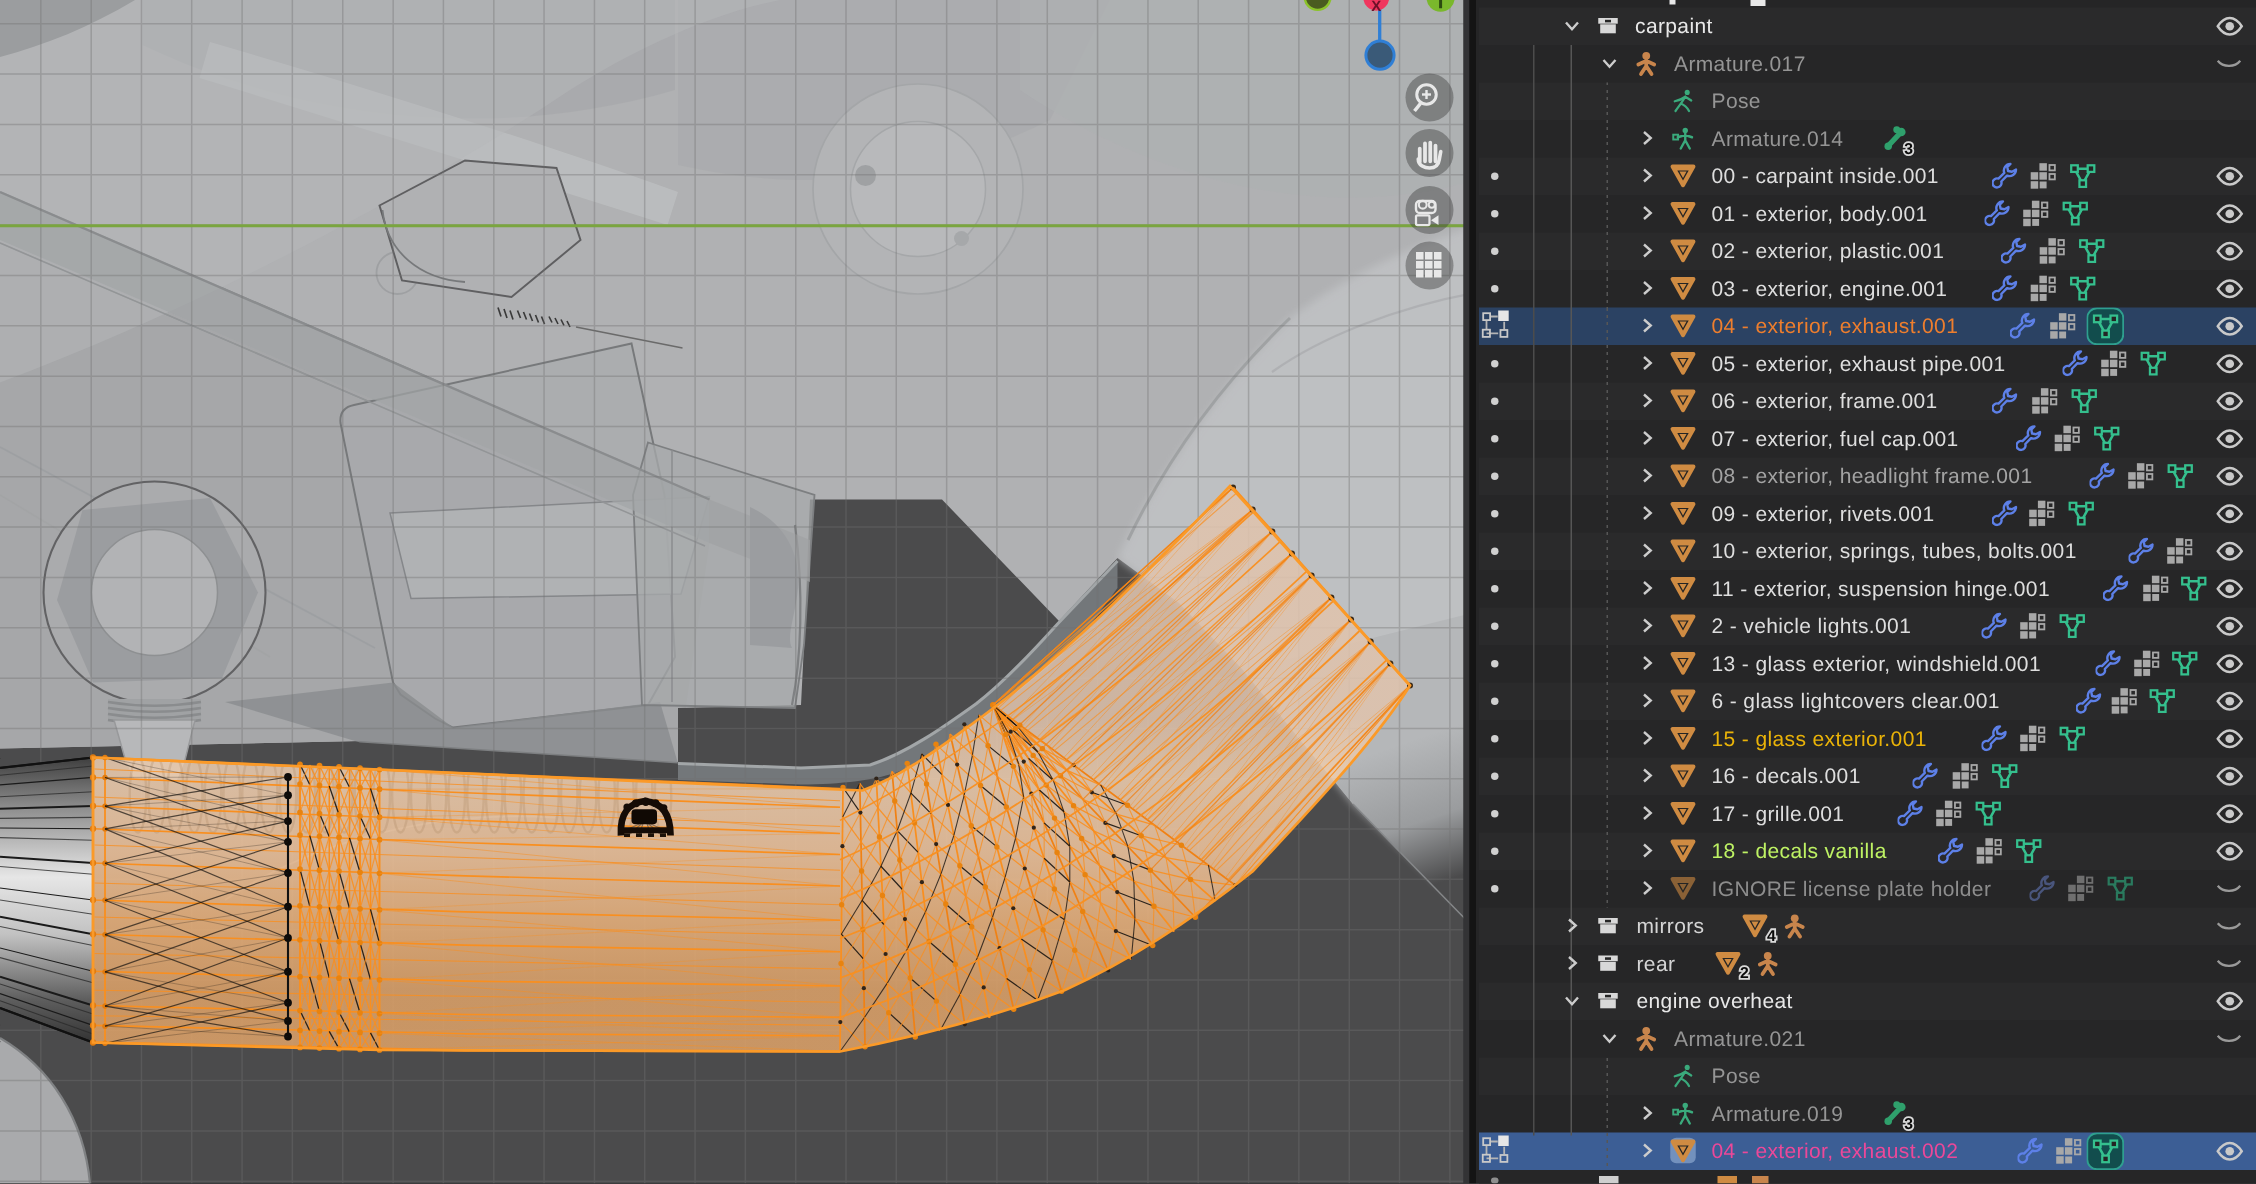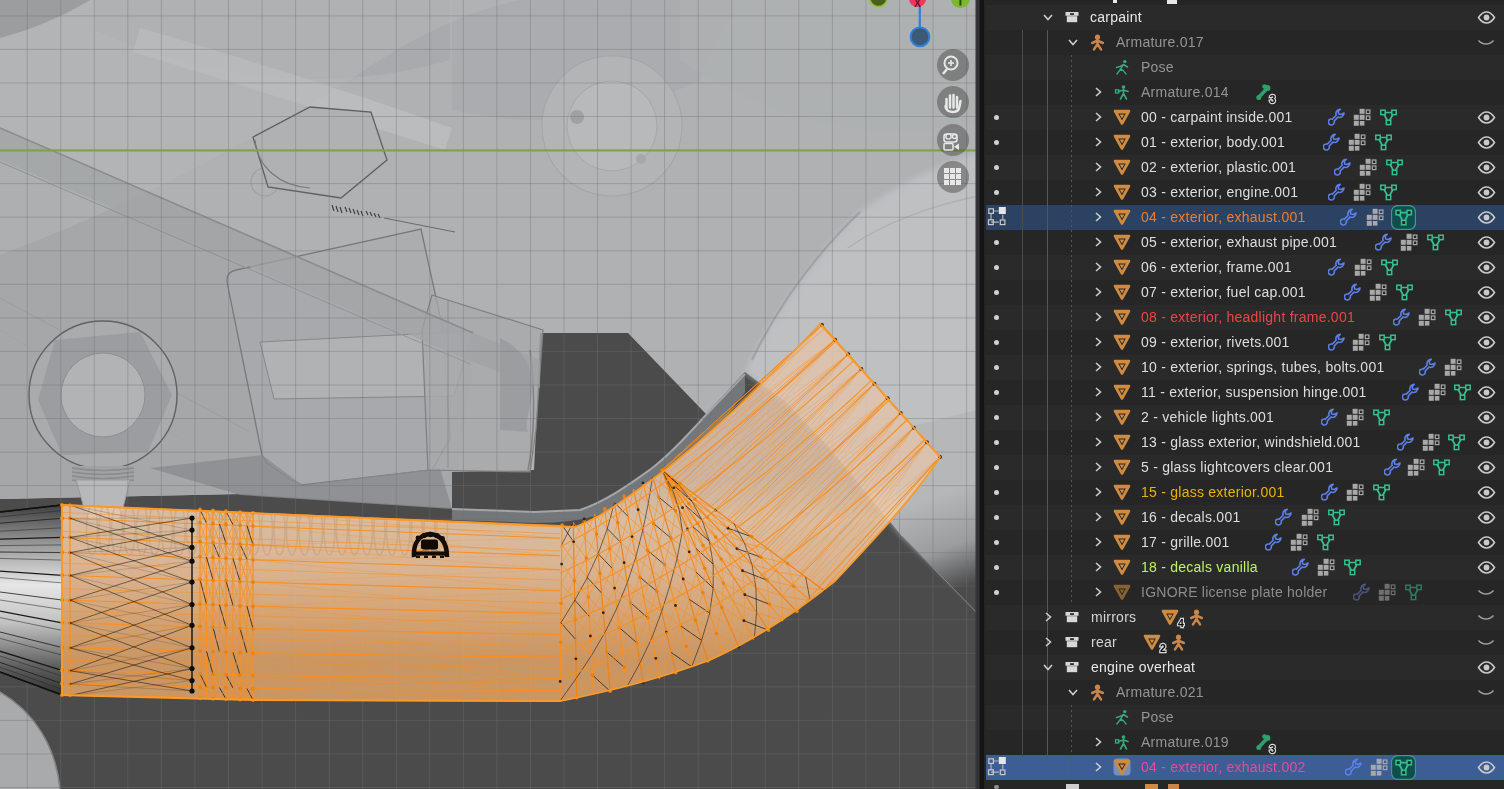--- a/index.html
+++ b/index.html
@@ -1415,21 +1415,21 @@
   </svg>
 <div style="position:absolute;left:994.0px;top:314.5px;width:5px;height:5px;border-radius:50%;background:#d0d0d0"></div>
 <svg style="position:absolute;left:1092px;top:311px" width="12" height="12">
     <path d="M4,2 L8.5,6 L4,10" stroke="#ccc" stroke-width="1.6" fill="none"></path>
   </svg>
 <svg style="position:absolute;left:1112px;top:307px" width="20" height="20">
 <path d="M3,4 L17,4 L10,16.5 Z" fill="#cf8b42" stroke="#cf8b42" stroke-width="2.6" stroke-linejoin="round"></path>
 <path d="M6.2,6.6 L13.8,6.6 L10,13.4 Z" fill="#242424"></path>
 <path d="M7.6,7.4 L12.4,7.4 L10,11.6 Z" fill="#cf8b42"></path>
   </svg>
-<div style="position:absolute;left:1141px;top:309px;font-size:14px;letter-spacing:0.25px;color:#ef4444;white-space:nowrap">08 - exterior, headlight frame.001</div>
+<div style="position:absolute;left:1141px;top:309px;font-size:14px;letter-spacing:0.25px;color:#a3a3a3;white-space:nowrap">08 - exterior, headlight frame.001</div>
 <svg style="position:absolute;left:1393px;top:308px" width="18" height="18">
 <path d="M16,5 a4.4,4.4 0 0,1 -6,4.1 L6.2,13 a3,3 0 1,1 -1.9,-1.9 L8.2,7.3 a4.4,4.4 0 0,1 4.1,-6 l-2.1,2.1 0.5,2.6 2.6,0.5 z" fill="none" stroke="#5d80e8" stroke-width="1.6" stroke-linejoin="round"></path>
   </svg>
 <svg style="position:absolute;left:1418px;top:308px" width="19" height="19">
 <rect x="6.6" y="0.8" width="5" height="5" fill="#a8a8a8"></rect>
     <rect x="0.8" y="6.8" width="5" height="5" fill="#a8a8a8"></rect>
     <rect x="6.6" y="6.8" width="5" height="5" fill="#a8a8a8"></rect>
     <rect x="0.8" y="12.8" width="5" height="5" fill="#a8a8a8"></rect>
     <rect x="6.8" y="13" width="4.6" height="4.6" fill="#a8a8a8"></rect>
 <rect x="13.3" y="2" width="3.6" height="3.6" fill="none" stroke="#a8a8a8" stroke-width="1.2"></rect>
@@ -1611,21 +1611,21 @@
   </svg>
 <div style="position:absolute;left:994.0px;top:464.5px;width:5px;height:5px;border-radius:50%;background:#d0d0d0"></div>
 <svg style="position:absolute;left:1092px;top:461px" width="12" height="12">
     <path d="M4,2 L8.5,6 L4,10" stroke="#ccc" stroke-width="1.6" fill="none"></path>
   </svg>
 <svg style="position:absolute;left:1112px;top:457px" width="20" height="20">
 <path d="M3,4 L17,4 L10,16.5 Z" fill="#cf8b42" stroke="#cf8b42" stroke-width="2.6" stroke-linejoin="round"></path>
 <path d="M6.2,6.6 L13.8,6.6 L10,13.4 Z" fill="#242424"></path>
 <path d="M7.6,7.4 L12.4,7.4 L10,11.6 Z" fill="#cf8b42"></path>
   </svg>
-<div style="position:absolute;left:1141px;top:459px;font-size:14px;letter-spacing:0.25px;color:#dedede;white-space:nowrap">5 - glass lightcovers clear.001</div>
+<div style="position:absolute;left:1141px;top:459px;font-size:14px;letter-spacing:0.25px;color:#dedede;white-space:nowrap">6 - glass lightcovers clear.001</div>
 <svg style="position:absolute;left:1384px;top:458px" width="18" height="18">
 <path d="M16,5 a4.4,4.4 0 0,1 -6,4.1 L6.2,13 a3,3 0 1,1 -1.9,-1.9 L8.2,7.3 a4.4,4.4 0 0,1 4.1,-6 l-2.1,2.1 0.5,2.6 2.6,0.5 z" fill="none" stroke="#5d80e8" stroke-width="1.6" stroke-linejoin="round"></path>
   </svg>
 <svg style="position:absolute;left:1407px;top:458px" width="19" height="19">
 <rect x="6.6" y="0.8" width="5" height="5" fill="#a8a8a8"></rect>
     <rect x="0.8" y="6.8" width="5" height="5" fill="#a8a8a8"></rect>
     <rect x="6.6" y="6.8" width="5" height="5" fill="#a8a8a8"></rect>
     <rect x="0.8" y="12.8" width="5" height="5" fill="#a8a8a8"></rect>
     <rect x="6.8" y="13" width="4.6" height="4.6" fill="#a8a8a8"></rect>
 <rect x="13.3" y="2" width="3.6" height="3.6" fill="none" stroke="#a8a8a8" stroke-width="1.2"></rect>

